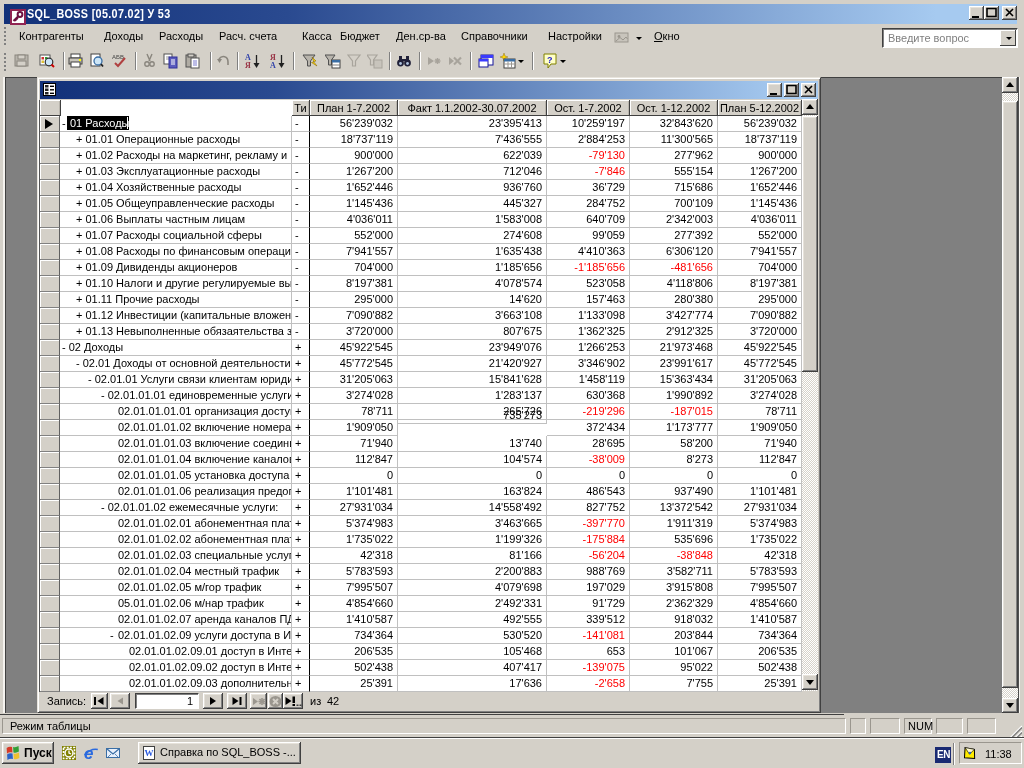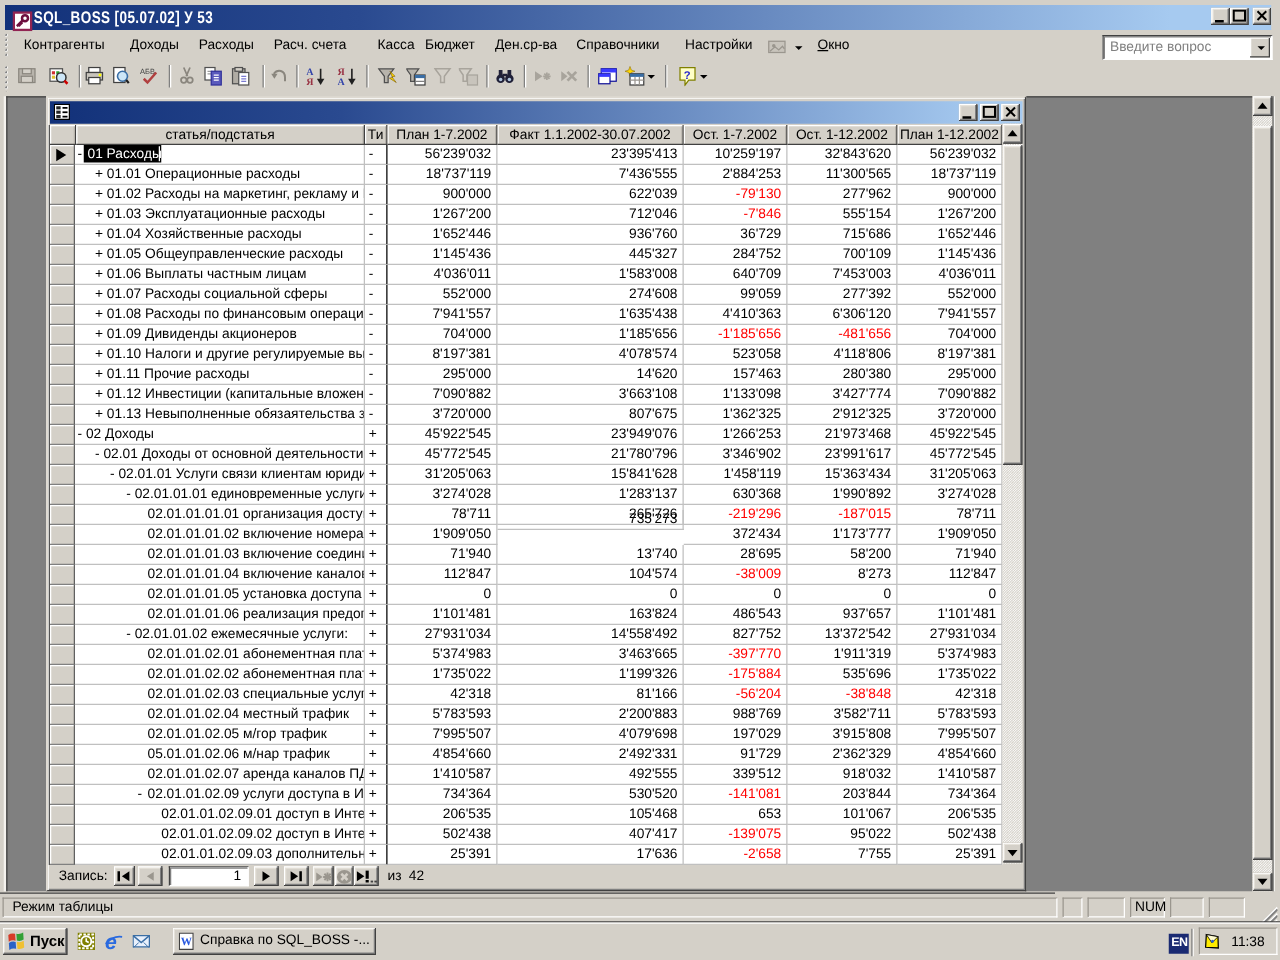--- a/index.html
+++ b/index.html
@@ -330,27 +330,26 @@
       </div>
   <div class="wbtn" style="left:761px;top:2px;width:15px;height:14px">
         <svg width="15" height="14" viewBox="0 0 15 14" style="position:absolute;left:0;top:0">
           <path d="M4 3 L11 10 M11 3 L4 10" stroke="#000" stroke-width="1.6"></path>
         </svg>
       </div>
  </div>
  <div style="position:absolute;left:1px;top:22px;width:1px;height:592px;background:#555"></div>
  <div id="tbl">
   <div class="hc" style="left:0;width:21px"></div>
-  <div class="hc" style="left:21px;width:231px">статья/подстатья</div>
   <div class="hc" style="left:252px;width:18px">Ти</div>
   <div class="hc" style="left:270px;width:88px">План 1-7.2002</div>
   <div class="hc" style="left:358px;width:149px">Факт 1.1.2002-30.07.2002</div>
   <div class="hc" style="left:507px;width:83px">Ост. 1-7.2002</div>
   <div class="hc" style="left:590px;width:88px">Ост. 1-12.2002</div>
-  <div class="hc" style="left:678px;width:84px">План 1-12.2002</div>
+  <div class="hc" style="left:678px;width:84px">План 5-12.2002</div>
   <div id="rows" style="position:absolute;left:0;top:-100px;width:762px">
 <div class="sel" style="top:116px">
           <span class="tri"></span>
         </div>
 <div class="c c1" style="top:116px">
           <span style="position:absolute;left:2px">-</span>
           <span class="focus">01 Расходы<i style="position:absolute;right:1px;top:1px;width:1px;height:12px;background:#fff"></i></span>
         </div>
 <div class="c c2" style="top:116px">-</div>
 <div class="c n0" style="top:116px">56'239'032</div>
@@ -409,21 +408,21 @@
 <div class="c n3" style="top:196px">700'109</div>
 <div class="c n4" style="top:196px">1'145'436</div>
 <div class="sel" style="top:212px"></div>
 <div class="c c1" style="top:212px">
           <span style="position:absolute;left:16px;white-space:nowrap">+&nbsp;01.06 Выплаты частным лицам</span>
         </div>
 <div class="c c2" style="top:212px">-</div>
 <div class="c n0" style="top:212px">4'036'011</div>
 <div class="c n1" style="top:212px">1'583'008</div>
 <div class="c n2" style="top:212px">640'709</div>
-<div class="c n3" style="top:212px">7'453'003</div>
+<div class="c n3" style="top:212px">2'342'003</div>
 <div class="c n4" style="top:212px">4'036'011</div>
 <div class="sel" style="top:228px"></div>
 <div class="c c1" style="top:228px">
           <span style="position:absolute;left:16px;white-space:nowrap">+&nbsp;01.07 Расходы социальной сферы</span>
         </div>
 <div class="c c2" style="top:228px">-</div>
 <div class="c n0" style="top:228px">552'000</div>
 <div class="c n1" style="top:228px">274'608</div>
 <div class="c n2" style="top:228px">99'059</div>
 <div class="c n3" style="top:228px">277'392</div>
@@ -497,21 +496,21 @@
 <div class="c n1" style="top:340px">23'949'076</div>
 <div class="c n2" style="top:340px">1'266'253</div>
 <div class="c n3" style="top:340px">21'973'468</div>
 <div class="c n4" style="top:340px">45'922'545</div>
 <div class="sel" style="top:356px"></div>
 <div class="c c1" style="top:356px">
           <span style="position:absolute;left:16px;white-space:nowrap">-&nbsp;02.01 Доходы от основной деятельности</span>
         </div>
 <div class="c c2" style="top:356px">+</div>
 <div class="c n0" style="top:356px">45'772'545</div>
-<div class="c n1" style="top:356px">21'780'796</div>
+<div class="c n1" style="top:356px">21'420'927</div>
 <div class="c n2" style="top:356px">3'346'902</div>
 <div class="c n3" style="top:356px">23'991'617</div>
 <div class="c n4" style="top:356px">45'772'545</div>
 <div class="sel" style="top:372px"></div>
 <div class="c c1" style="top:372px">
           <span style="position:absolute;left:28px;white-space:nowrap">-&nbsp;02.01.01 Услуги связи клиентам юриди</span>
         </div>
 <div class="c c2" style="top:372px">+</div>
 <div class="c n0" style="top:372px">31'205'063</div>
 <div class="c n1" style="top:372px">15'841'628</div>
@@ -579,21 +578,21 @@
 <div class="c n3" style="top:468px">0</div>
 <div class="c n4" style="top:468px">0</div>
 <div class="sel" style="top:484px"></div>
 <div class="c c1" style="top:484px">
           <span style="position:absolute;left:58px;white-space:nowrap">02.01.01.01.06 реализация предоп</span>
         </div>
 <div class="c c2" style="top:484px">+</div>
 <div class="c n0" style="top:484px">1'101'481</div>
 <div class="c n1" style="top:484px">163'824</div>
 <div class="c n2" style="top:484px">486'543</div>
-<div class="c n3" style="top:484px">937'657</div>
+<div class="c n3" style="top:484px">937'490</div>
 <div class="c n4" style="top:484px">1'101'481</div>
 <div class="sel" style="top:500px"></div>
 <div class="c c1" style="top:500px">
           <span style="position:absolute;left:41px;white-space:nowrap">-&nbsp;02.01.01.02 ежемесячные услуги:</span>
         </div>
 <div class="c c2" style="top:500px">+</div>
 <div class="c n0" style="top:500px">27'931'034</div>
 <div class="c n1" style="top:500px">14'558'492</div>
 <div class="c n2" style="top:500px">827'752</div>
 <div class="c n3" style="top:500px">13'372'542</div>

